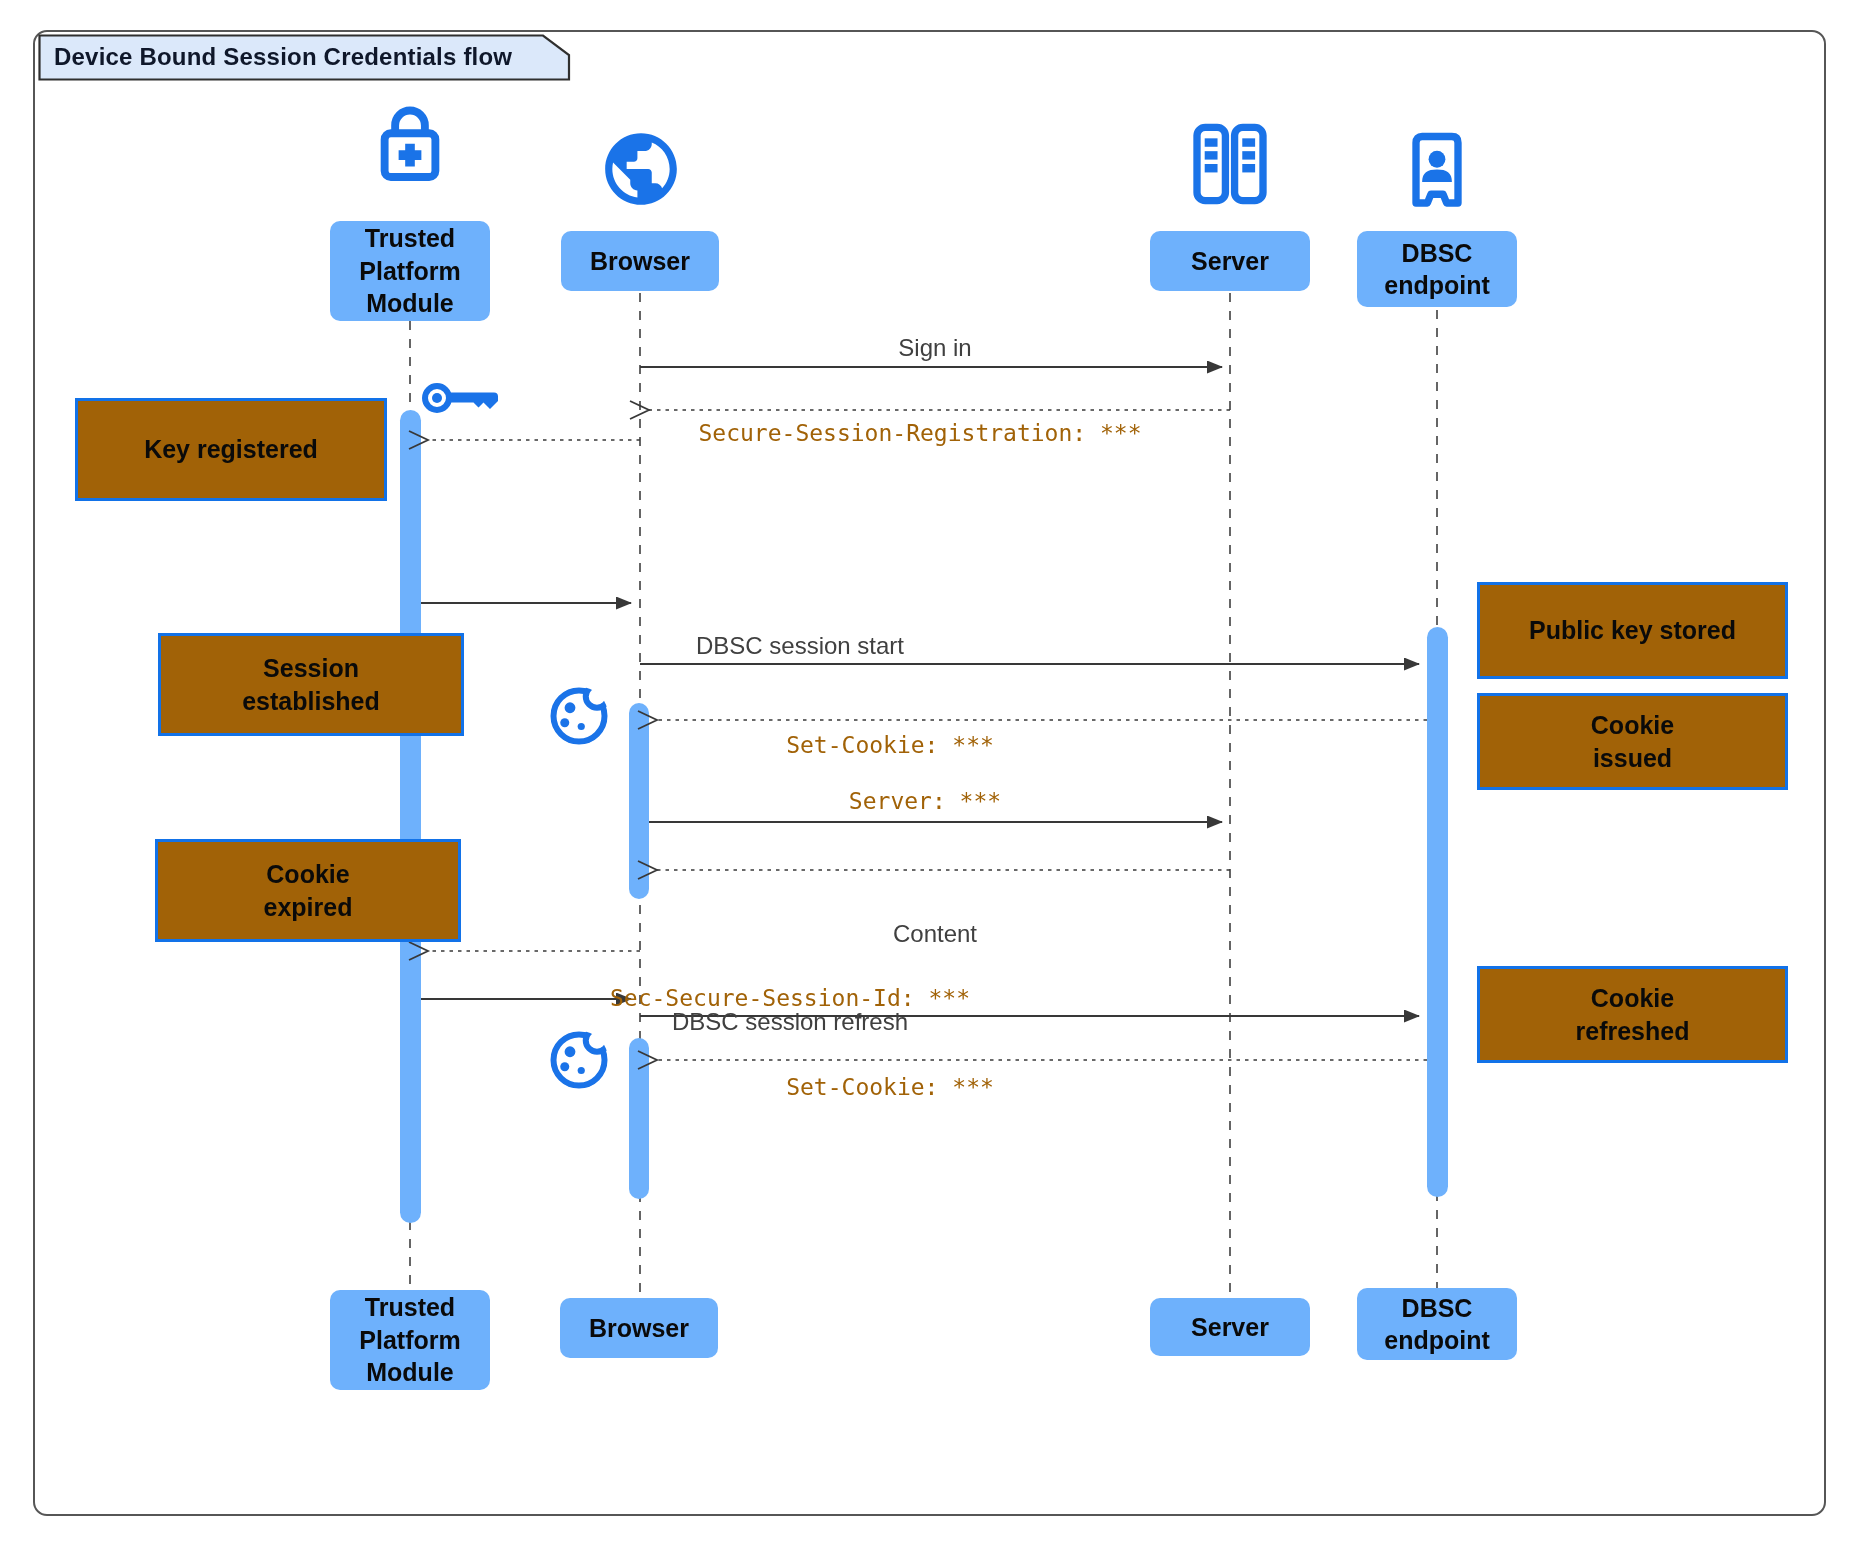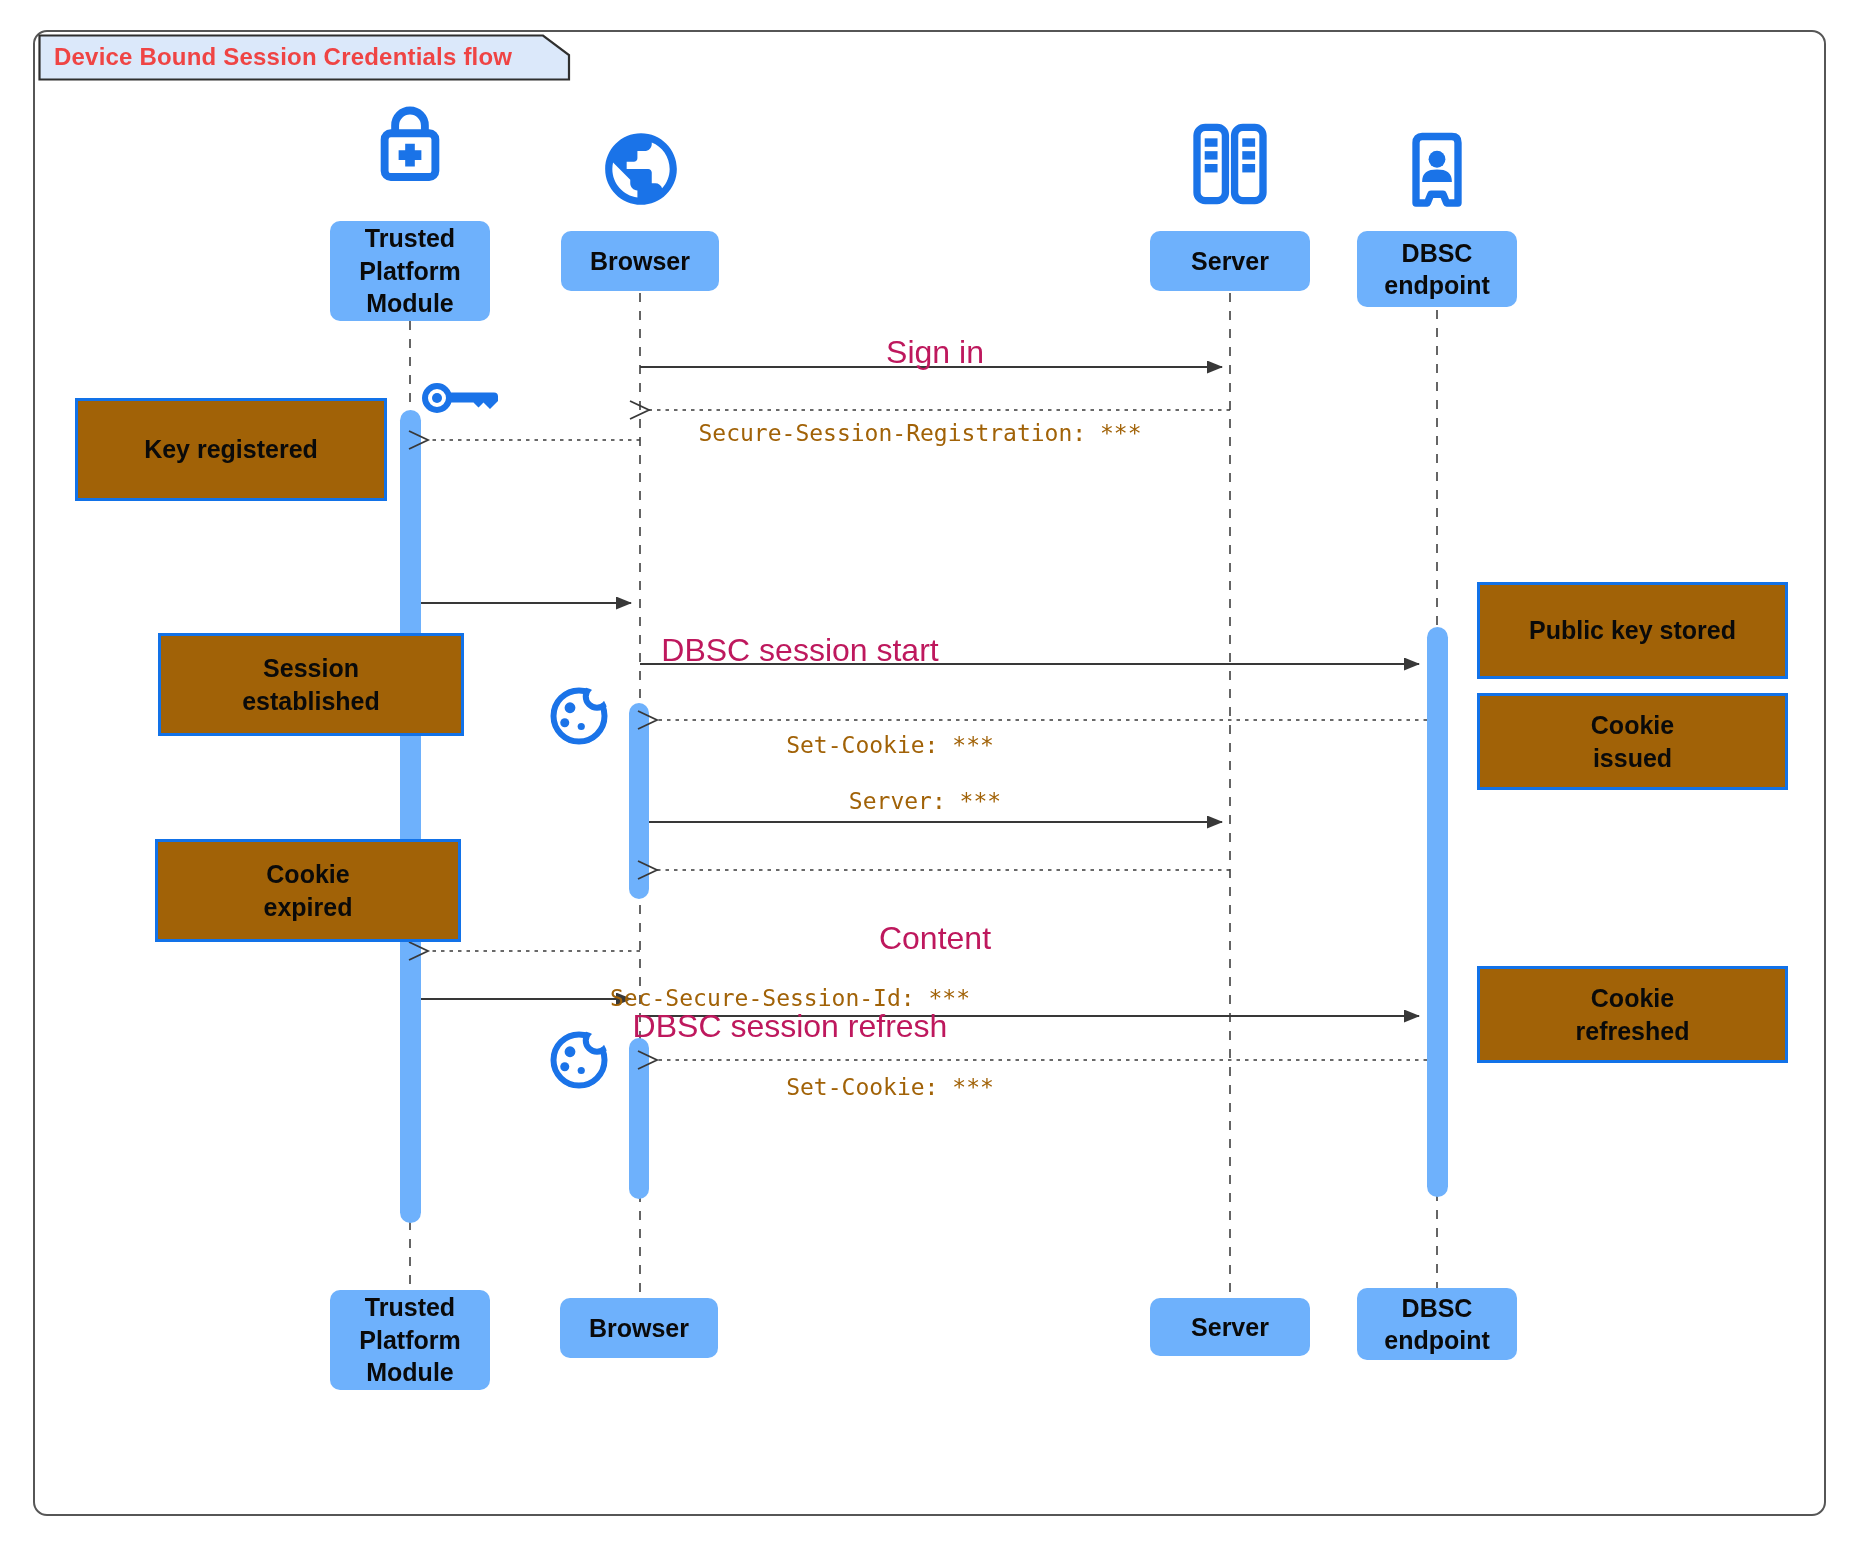--- a/index.html
+++ b/index.html
@@ -5,32 +5,32 @@
   html,body{margin:0;padding:0;background:#ffffff;}
   .canvas{position:relative;width:1859px;height:1546px;background:#ffffff;overflow:hidden;
           font-family:"Liberation Sans",sans-serif;}
   .frame{position:absolute;left:33px;top:30px;width:1789px;height:1482px;
          border:2.5px solid #565656;border-radius:14px;background:#ffffff;}
   .layer{position:absolute;left:0;top:0;width:1859px;height:1546px;}
 
   .title-tab{position:absolute;left:38px;top:34px;width:534px;height:48px;}
   .title-tab svg{position:absolute;left:0;top:0;}
   .title-text{position:absolute;left:16px;top:1px;height:44px;display:flex;align-items:center;
-              font-weight:bold;font-size:24px;color:#ef4444;letter-spacing:.2px;}
+              font-weight:bold;font-size:24px;color:#0f172a;letter-spacing:.2px;}
 
   .actor-box{position:absolute;background:#6eb1fc;border-radius:10px;
              display:flex;align-items:center;justify-content:center;text-align:center;
              font-weight:bold;font-size:25px;color:#0a0a0a;white-space:pre-line;line-height:1.3;}
   .icon{position:absolute;}
 
   .note{position:absolute;background:#a16207;border:3.5px solid #1272e8;
         display:flex;align-items:center;justify-content:center;text-align:center;
         font-weight:bold;font-size:25px;color:#0a0a0a;white-space:pre-line;line-height:1.3;}
 
-  .msg{position:absolute;transform:translateX(-50%);font-size:32px;color:#be185d;
+  .msg{position:absolute;transform:translateX(-50%);font-size:24px;color:#404040;
        white-space:nowrap;text-align:center;}
   .msg.mono{font-family:"DejaVu Sans Mono","Liberation Mono",monospace;color:#a16207;font-size:23px;}
 </style>
 </head>
 <body>
 
 <div class="canvas">
 
   <div class="frame"></div>
 

